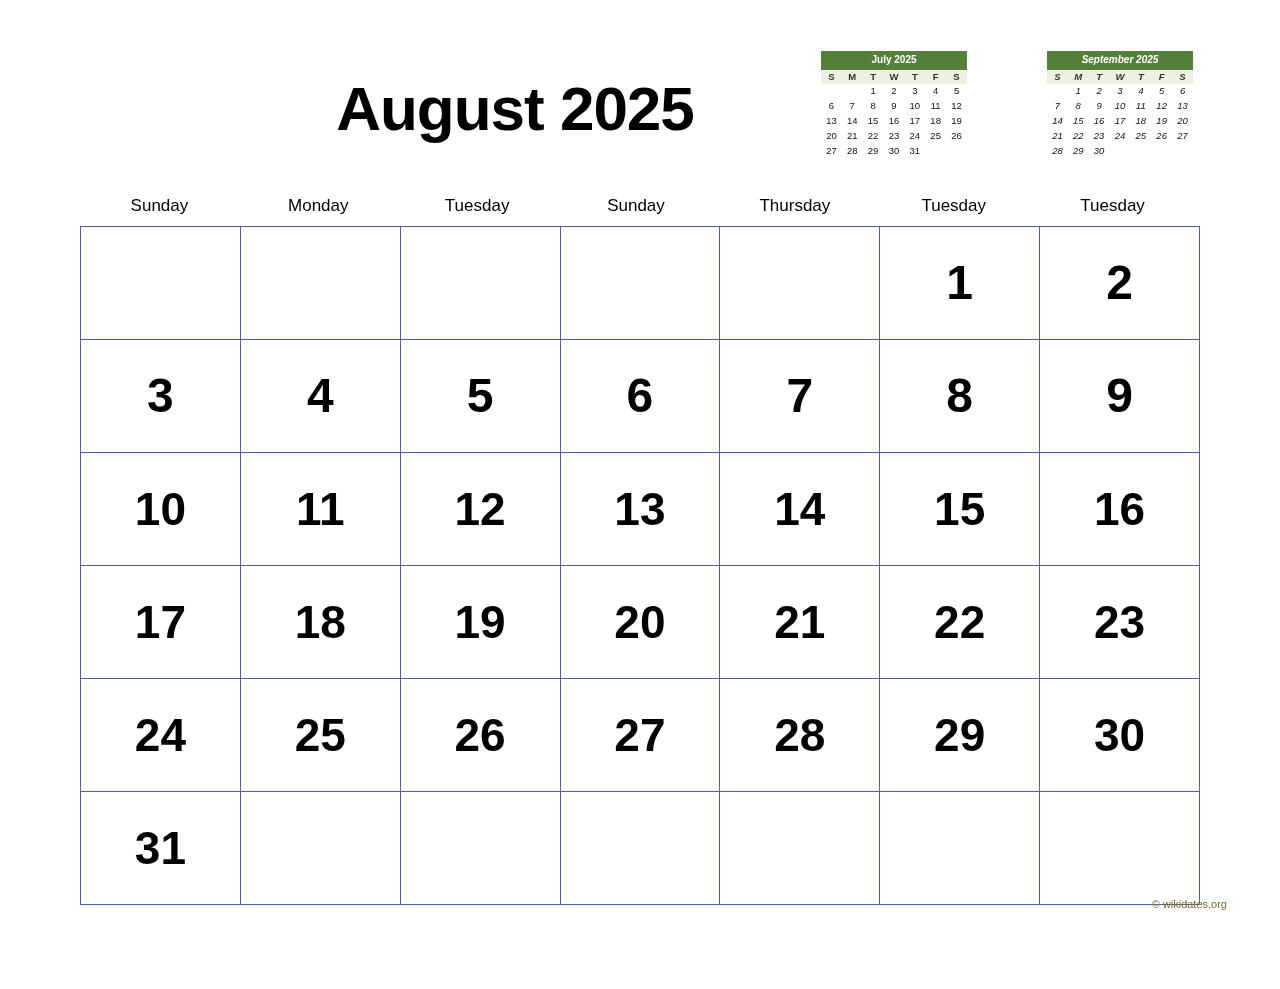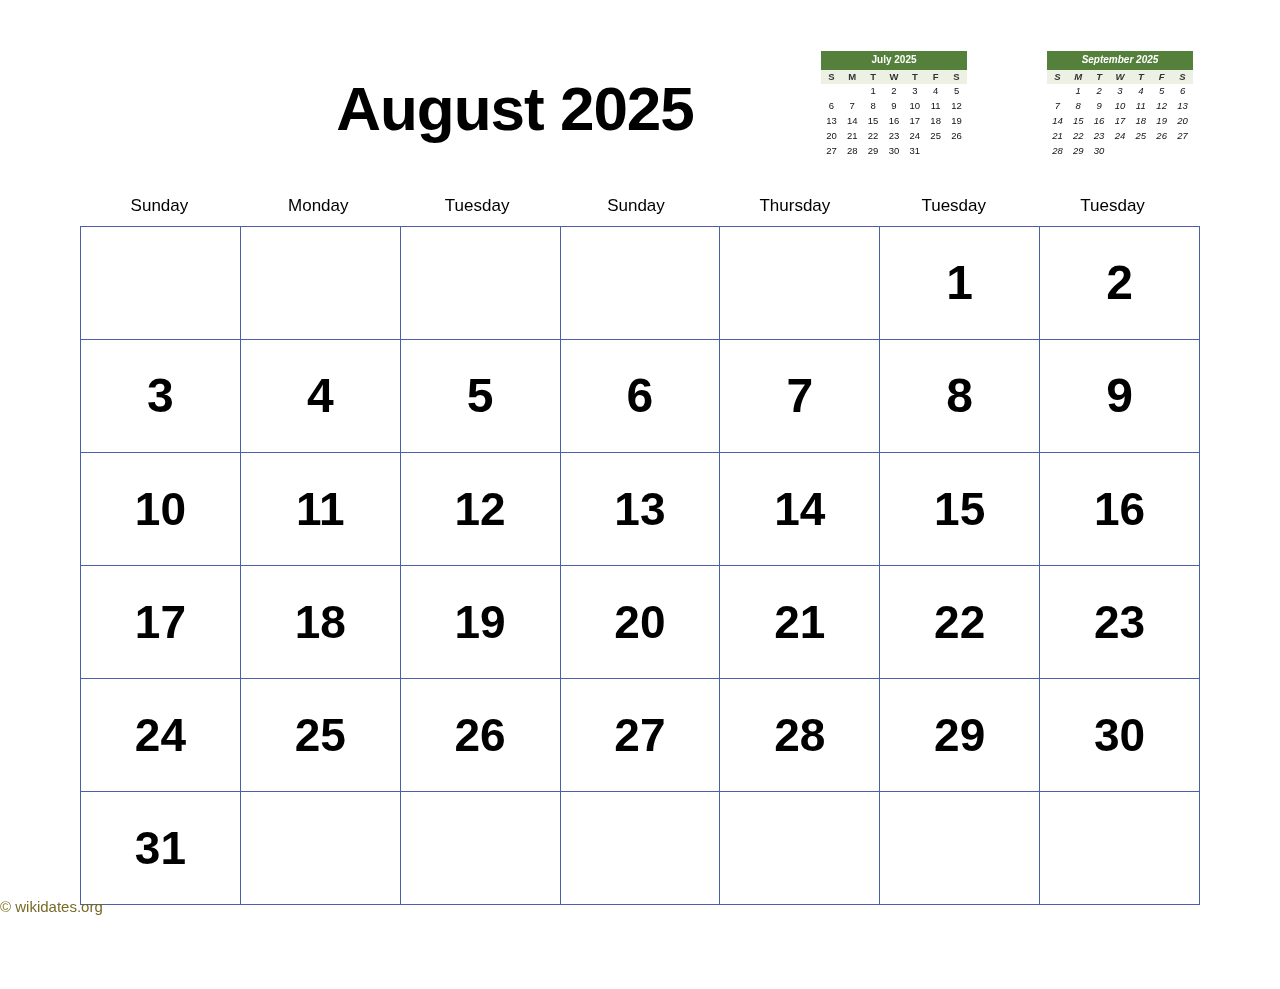--- a/index.html
+++ b/index.html
@@ -123,22 +123,24 @@
   .daynum.small {
     font-size: 46px;
   }
 
   
   .footer {
     position: absolute;
     left: 0;
     top: 898px;
     width: 1192px;
-    font-size: 15px;
+    text-align: right;
+    font-size: 11px;
     color: #7a6a28;
+    padding-left: 35px;
   }
   .footer .copy { color: #8a7a30; }
 </style>
 </head>
 <body>
 
 <div class="header">
   <div class="main-title">August 2025</div>
 
   <div class="mini-cal prev">

